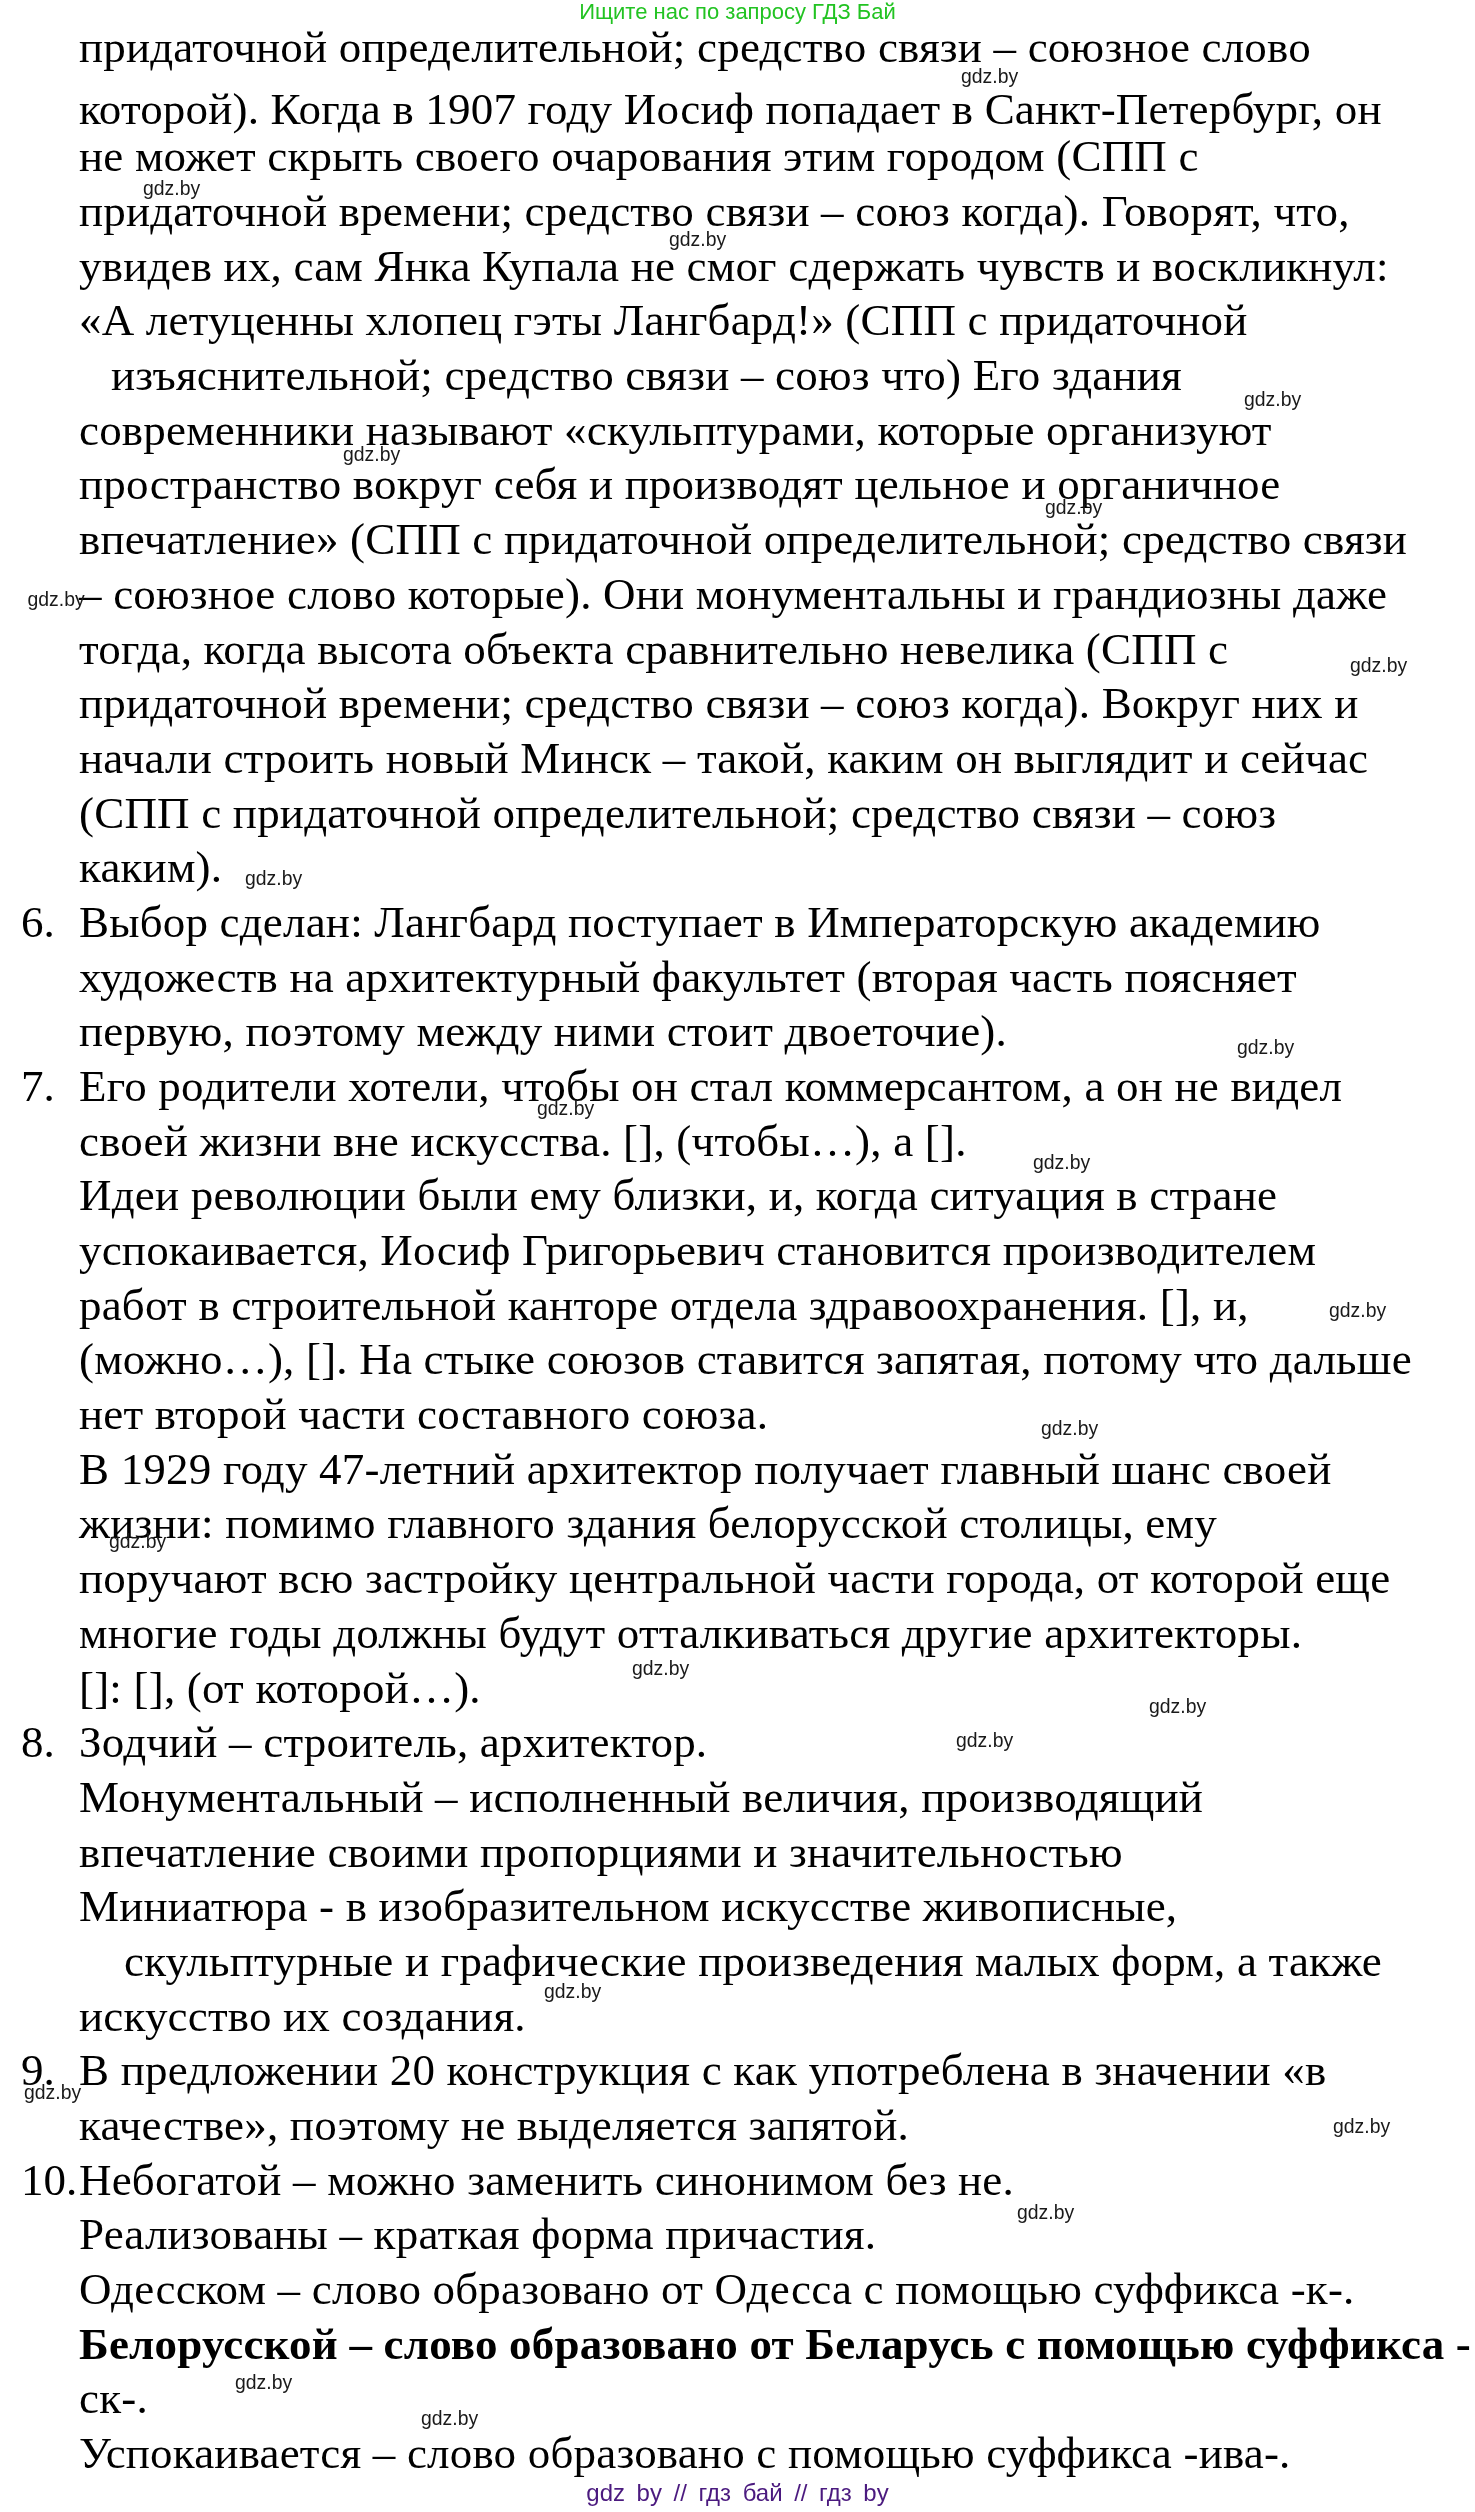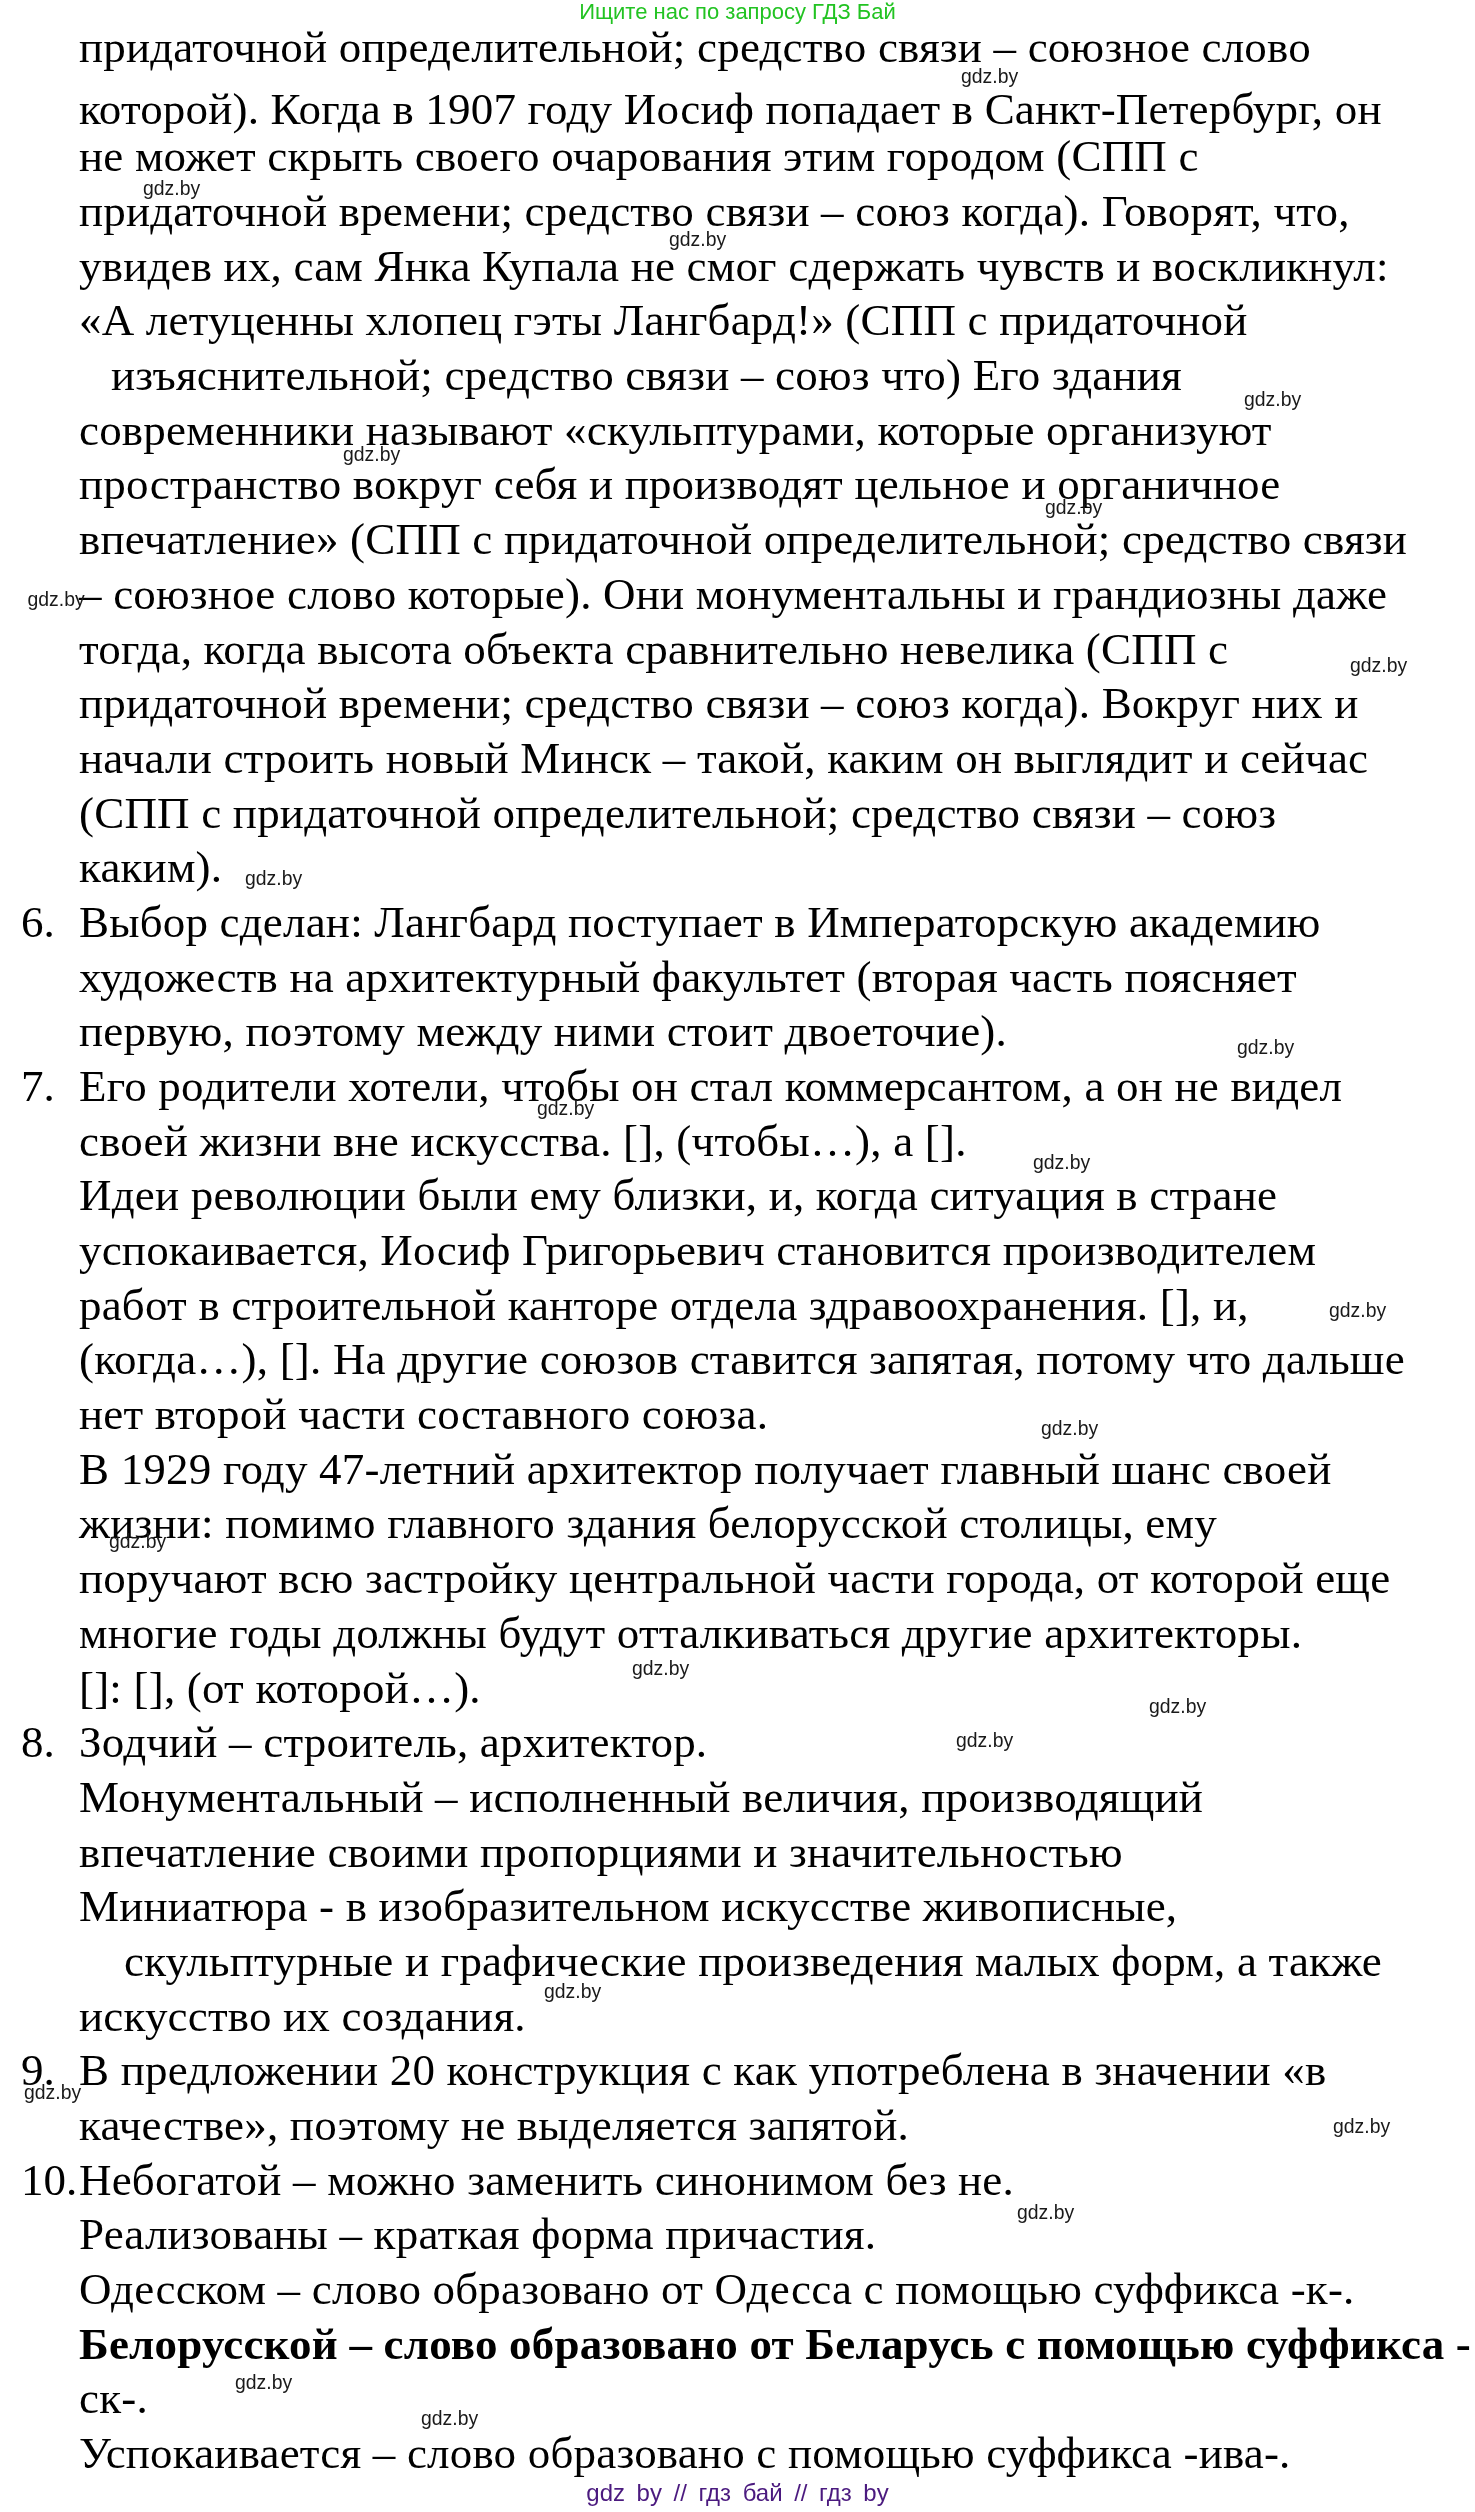--- a/index.html
+++ b/index.html
@@ -54,21 +54,21 @@
     <span class="num" style="top: 875px;">6.</span>
     <div class="line" style="top: 875px;">Выбор сделан: Лангбард поступает в Императорскую академию</div>
     <div class="line" style="top: 930px; text-align: right;">художеств на архитектурный факультет (вторая часть поясняет</div>
     <div class="line" style="top: 984px;">первую, поэтому между ними стоит двоеточие).</div>
     <span class="num" style="top: 1039px;">7.</span>
     <div class="line" style="top: 1039px;">Его родители хотели, чтобы он стал коммерсантом, а он не видел</div>
     <div class="line" style="top: 1094px;">своей жизни вне искусства. [], (чтобы…), а [].</div>
     <div class="line" style="top: 1148px;">Идеи революции были ему близки, и, когда ситуация в стране</div>
     <div class="line" style="top: 1203px;">успокаивается, Иосиф Григорьевич становится производителем</div>
     <div class="line" style="top: 1258px;">работ в строительной канторе отдела здравоохранения. [], и,</div>
-    <div class="line" style="top: 1312px;">(когда…), []. На другие союзов ставится запятая, потому что дальше</div>
+    <div class="line" style="top: 1312px;">(можно…), []. На стыке союзов ставится запятая, потому что дальше</div>
     <div class="line" style="top: 1367px;">нет второй части составного союза.</div>
     <div class="line" style="top: 1422px;">В 1929 году 47-летний архитектор получает главный шанс своей</div>
     <div class="line" style="top: 1476px;">жизни: помимо главного здания белорусской столицы, ему</div>
     <div class="line" style="top: 1531px;">поручают всю застройку центральной части города, от которой еще</div>
     <div class="line" style="top: 1586px;">многие годы должны будут отталкиваться другие архитекторы.</div>
     <div class="line" style="top: 1641px;">[]: [], (от которой…).</div>
     <span class="num" style="top: 1695px;">8.</span>
     <div class="line" style="top: 1695px;">Зодчий – строитель, архитектор.</div>
     <div class="line" style="top: 1750px;">Монументальный – исполненный величия, производящий</div>
     <div class="line" style="top: 1805px;">впечатление своими пропорциями и значительностью</div>

